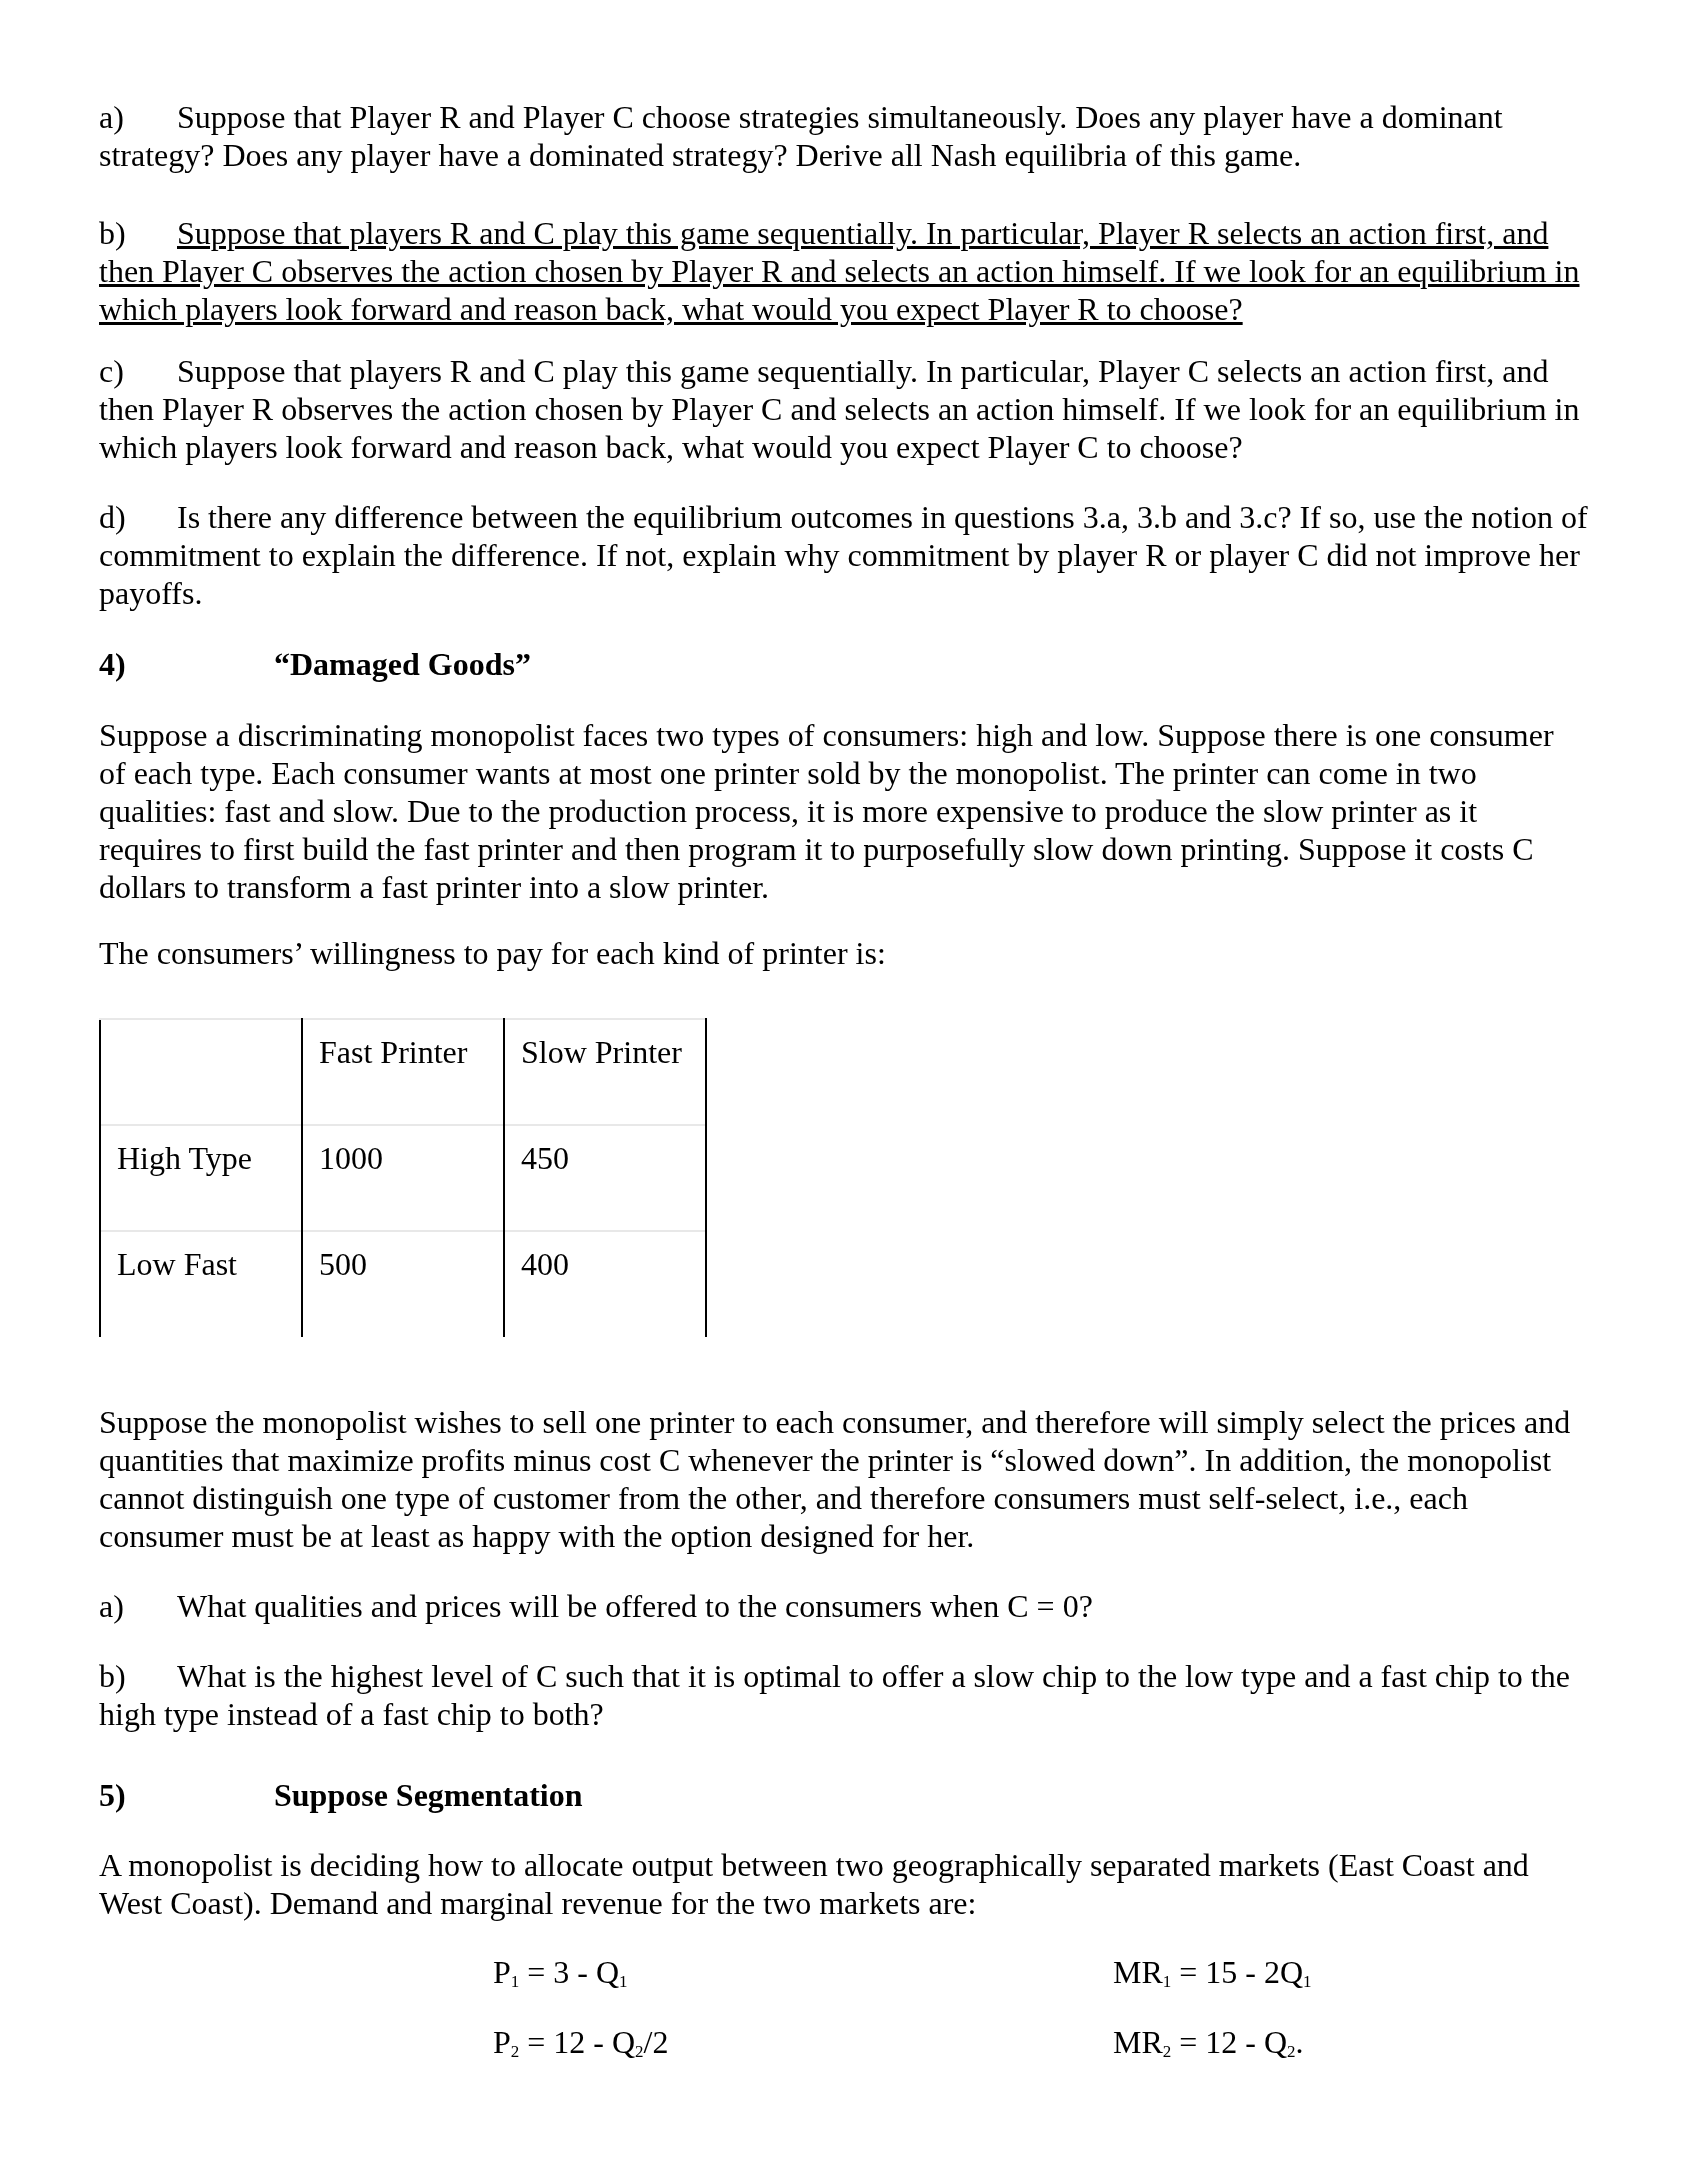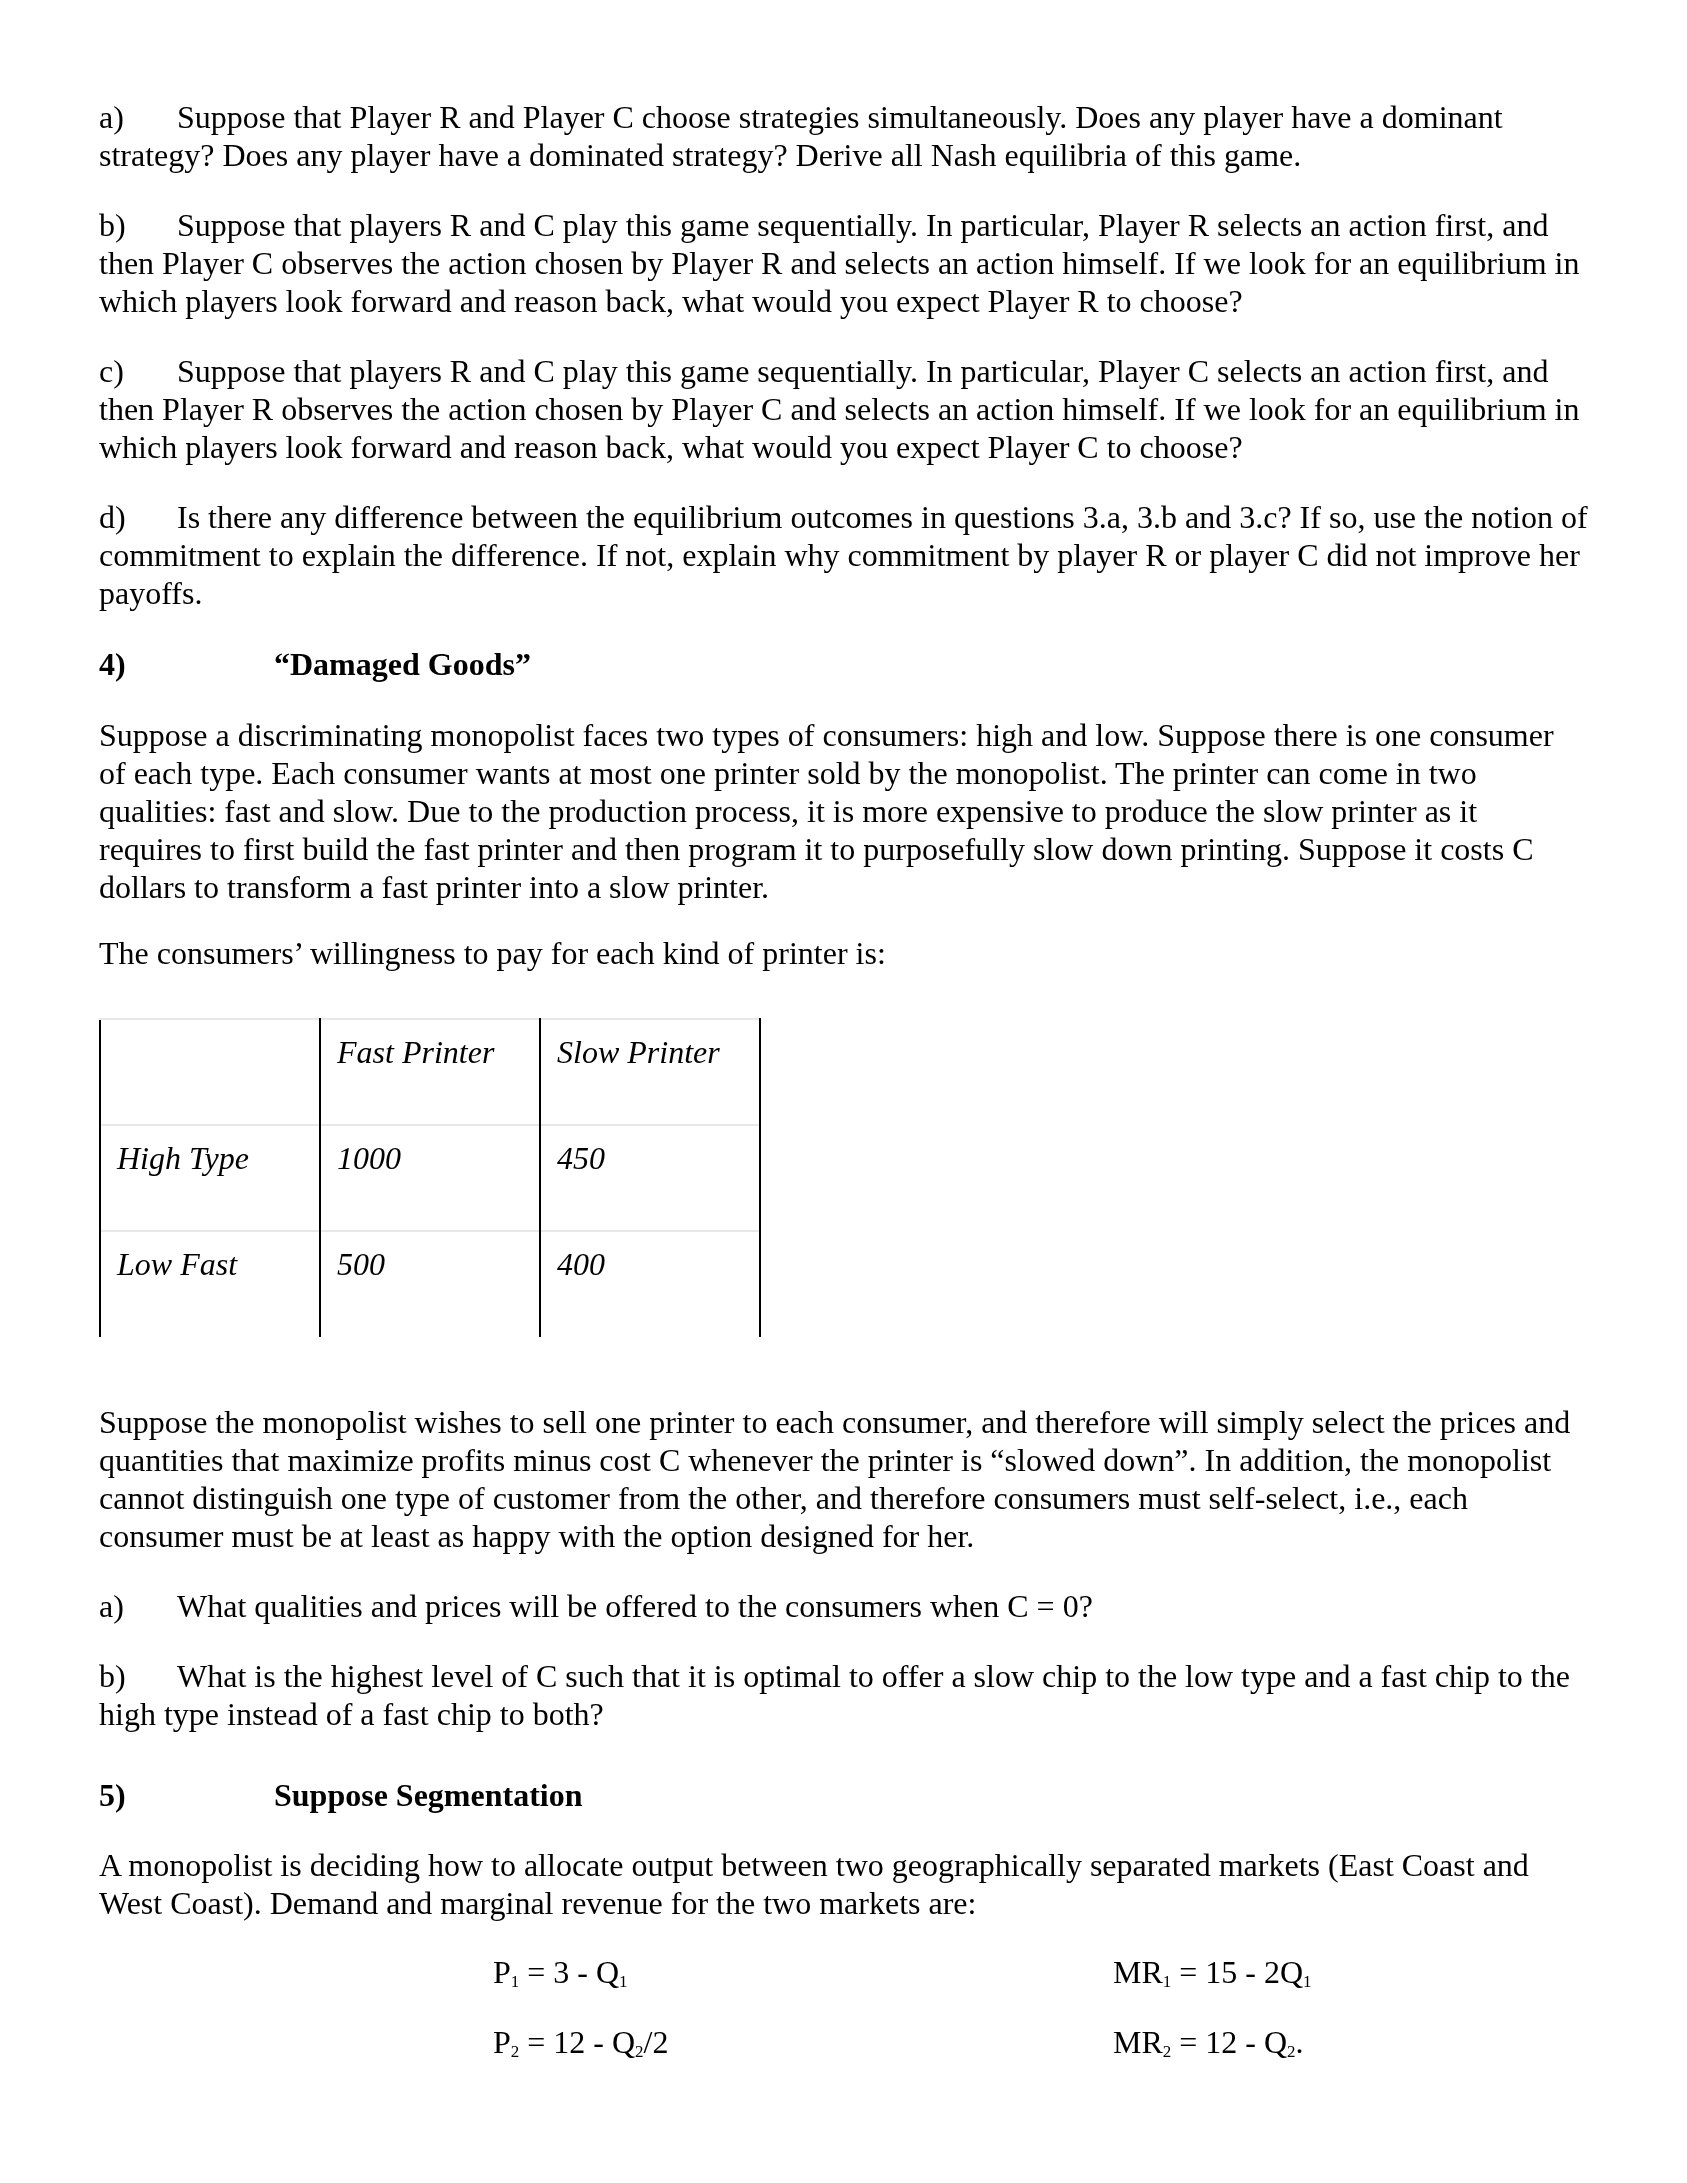--- a/index.html
+++ b/index.html
@@ -8,34 +8,34 @@
     font-family: "Liberation Serif", "DejaVu Serif", serif;
     color: #000; font-size: 32px; line-height: 38px;
   }
   .para { position: absolute; left: 99px; width: 1489px; margin: 0; }
   .para .lbl { display: inline-block; width: 78px; }
   .head { position: absolute; left: 99px; font-weight: bold; margin: 0; }
   .head .num { display: inline-block; width: 175px; }
   
   .wtp-table { position: absolute; left: 99px; top: 1018px; border-collapse: collapse; }
   .wtp-table td {
-    width: 220px; height: 106px; vertical-align: top; padding: 0 0 0 16px;
+    width: 202px; height: 106px; vertical-align: top; padding: 0 0 0 16px;
     border-left: 2.6px solid #000; border-right: 2.6px solid #000;
-    border-top: 2px solid #e8e8e8; box-sizing: border-box; font-style: italic;
+    border-top: 2px solid #e8e8e8; box-sizing: border-box;
   }
   .wtp-table td .cell { display: block; padding-top: 13.2px; }
   .eq { position: absolute; }
   sub { font-size: 17px; vertical-align: -4px; line-height: 0; }
 </style>
 </head>
 <body>
 
 <p class="para" style="top:98px;"><span class="lbl">a)</span><span>Suppose that Player R and Player C choose strategies simultaneously. Does any player have a dominant strategy? Does any player have a dominated strategy? Derive all Nash equilibria of this game.</span></p>
 
-<p class="para" style="top:206px;"><span class="lbl">b)</span><span>Suppose that players R and C play this game sequentially. In particular, Player R selects an action first, and then Player C observes the action chosen by Player R and selects an action himself. If we look for an equilibrium in which players look forward and reason back, what would you expect Player R to choose?</span></p>
+<p class="para" style="top:214px;text-decoration:underline;"><span class="lbl">b)</span><span>Suppose that players R and C play this game sequentially. In particular, Player R selects an action first, and then Player C observes the action chosen by Player R and selects an action himself. If we look for an equilibrium in which players look forward and reason back, what would you expect Player R to choose?</span></p>
 
 <p class="para" style="top:352px;"><span class="lbl">c)</span><span>Suppose that players R and C play this game sequentially. In particular, Player C selects an action first, and then Player R observes the action chosen by Player C and selects an action himself. If we look for an equilibrium in which players look forward and reason back, what would you expect Player C to choose?</span></p>
 
 <p class="para" style="top:498px;"><span class="lbl">d)</span><span>Is there any difference between the equilibrium outcomes in questions 3.a, 3.b and 3.c? If so, use the notion of commitment to explain the difference. If not, explain why commitment by player R or player C did not improve her payoffs.</span></p>
 
 <p class="head" style="top:645px;"><span class="num">4)</span><span>“Damaged Goods”</span></p>
 
 <p class="para" style="top:716px;">Suppose a discriminating monopolist faces two types of consumers: high and low. Suppose there is one consumer of each type. Each consumer wants at most one printer sold by the monopolist. The printer can come in two qualities: fast and slow. Due to the production process, it is more expensive to produce the slow printer as it requires to first build the fast printer and then program it to purposefully slow down printing. Suppose it costs C dollars to transform a fast printer into a slow printer.</p>
 
 <p class="para" style="top:934px;">The consumers’ willingness to pay for each kind of printer is:</p>

